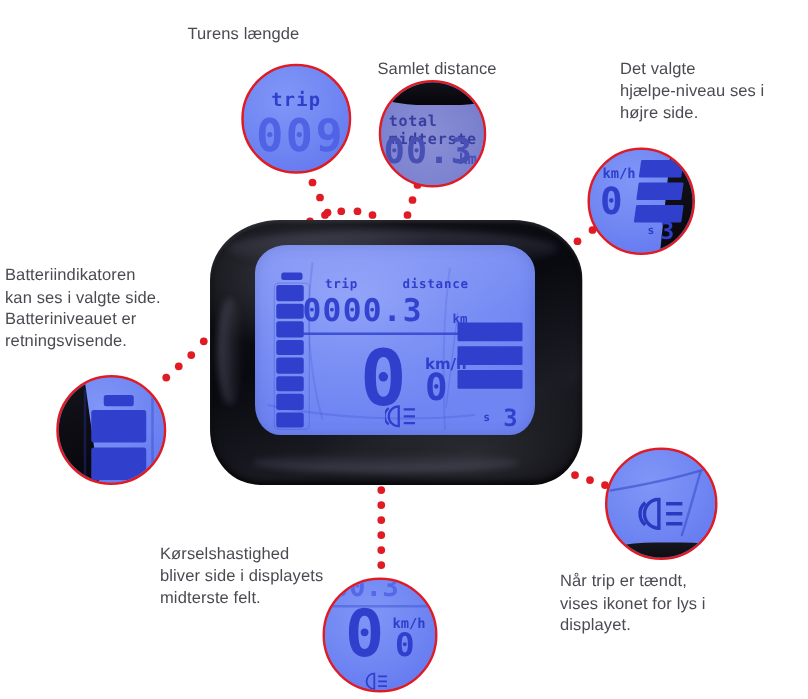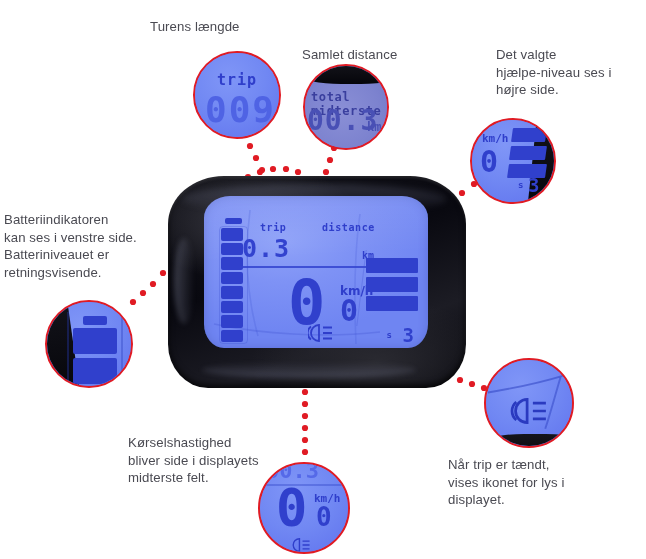--- a/index.html
+++ b/index.html
@@ -275,21 +275,21 @@
 
   <div class="caption" style="left:150px; top:18px; width:150px;">Turens længde</div>
 
   <div class="caption" style="left:302px; top:18px; width:150px;margin-top:28px;">Samlet distance</div>
 
   <div class="caption" style="left:496px; top:46px; width:145px;">Det valgte
 hjælpe-niveau ses i
 højre side.</div>
 
   <div class="caption" style="left:4px; top:211px; width:156px;">Batteriindikatoren
-kan ses i venstre side.
+kan ses i valgte side.
 Batteriniveauet er
 retningsvisende.</div>
 
   <div class="caption" style="left:128px; top:434px; width:164px;">Kørselshastighed
 bliver side i displayets
 midterste felt.</div>
 
   <div class="caption" style="left:448px; top:456px; width:160px;">Når trip er tændt,
 vises ikonet for lys i
 displayet.</div>
@@ -401,21 +401,21 @@
         <div class="batt-seg" style="left:5px; top:53.5px;"></div>
         <div class="batt-seg" style="left:5px; top:68px;"></div>
         <div class="batt-seg" style="left:5px; top:82.5px;"></div>
         <div class="batt-seg" style="left:5px; top:97px;"></div>
         <div class="batt-seg" style="left:5px; top:111.5px;"></div>
       </div>
 
       <div class="lbl-trip">trip</div>
       <div class="lbl-distance">distance</div>
 
-      <div class="odo">0.3</div>
+      <div class="odo">0000.3</div>
       <div class="odo-km">km</div>
       <div class="divider"></div>
 
       <div class="speed-big">0</div>
       <div class="speed-unit">km/h</div>
       <div class="speed-dec">0</div>
 
       <div class="assist-frame"></div>
       <div class="assist">
         <div class="assist-bar" style="top:0px;"></div>

